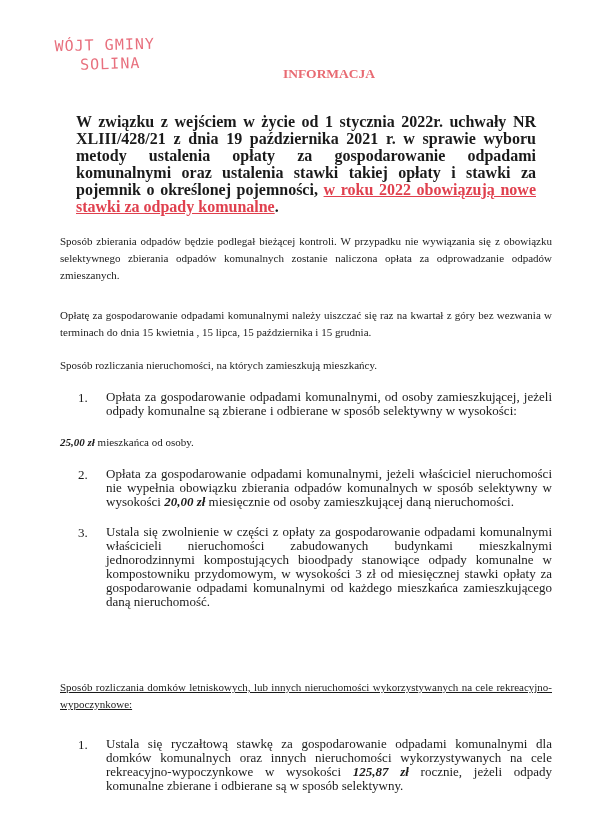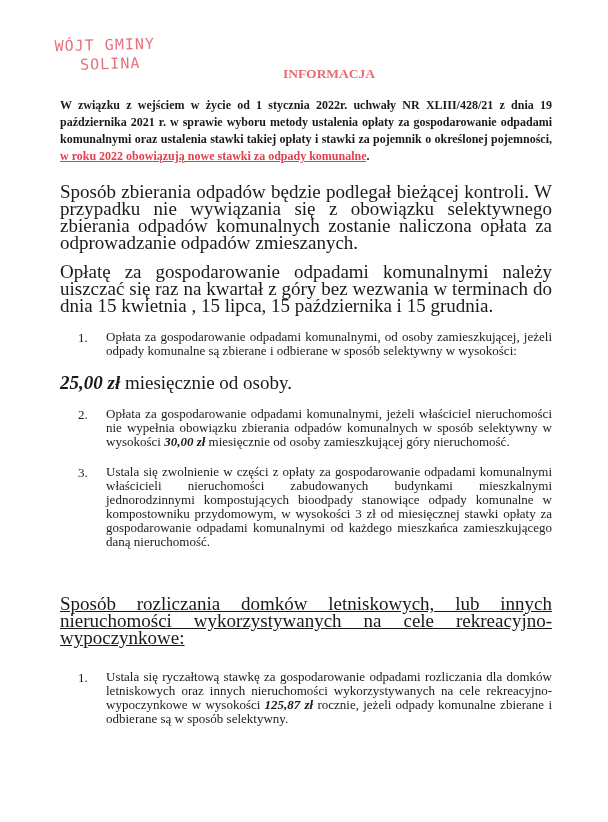--- a/index.html
+++ b/index.html
@@ -14,34 +14,34 @@
       color: #e8707e; text-align: center; letter-spacing: 1px;
       font-size: 15px; line-height: 19px; transform: rotate(-1.5deg);
     }
     .stamp .l2 { display: block; padding-left: 10px; }
     .title {
       position: absolute; left: 0; width: 608px; top: 66px; text-align: center;
       font-weight: bold; font-size: 13.5px; color: #e86a72; padding-left: 50px; box-sizing: border-box;
     }
     .page { position: absolute; left: 60px; top: 97px; width: 492px; }
     .intro {
-      font-weight: bold; text-align: justify; line-height: 17px; font-size: 12px;
-      margin: 0;
+      font-weight: bold; text-align: justify; line-height: 17px; font-size: 16px;
+      margin: 16px;
     }
     .intro .red { color: #e0404e; text-decoration: underline; }
-    p { margin: 0; text-align: justify; line-height: 17px; font-size: 19px; }
+    p { margin: 0; text-align: justify; line-height: 17px; font-size: 11px; }
     .p1 { margin-top: 18px; }
-    .p2 { margin-top: 12px; }
+    .p2 { margin-top: 23px; }
     .p3 { margin-top: 16px; }
     .ul-head { text-decoration: underline; margin-top: 18px; }
     .item { display: flex; margin-top: 16px; }
     .item .num { width: 24px; flex: 0 0 24px; text-align: left; padding-left: 18px; box-sizing: content-box; }
     .item .txt { flex: 1; text-align: justify; line-height: 14px; padding-left: 4px; }
     .amount-line { margin-top: 16px; }
-    .s2 { margin-top: 46px; }
+    .s2 { margin-top: 70px; }
     .gap-big { margin-top: 24px; }
     b { font-weight: bold; font-style: italic; }
   </style>
 </head>
 <body>
 
 <div class="stamp">
   <span>WÓJT GMINY</span>
   <span class="l2">SOLINA</span>
 </div>
@@ -49,39 +49,40 @@
 <div class="title">INFORMACJA</div>
 
 <div class="page">
 
   <p class="intro"><span>W związku z wejściem w życie od 1 stycznia 2022r. uchwały NR XLIII/428/21 z dnia 19 października 2021 r. w sprawie wyboru metody ustalenia opłaty za gospodarowanie odpadami komunalnymi oraz ustalenia stawki takiej opłaty i stawki za pojemnik o określonej pojemności, </span><span class="red">w roku 2022 obowiązują nowe stawki za odpady komunalne</span><span>.</span></p>
 
   <p class="p1">Sposób zbierania odpadów będzie podlegał bieżącej kontroli. W przypadku nie wywiązania się z obowiązku selektywnego zbierania odpadów komunalnych zostanie naliczona opłata za odprowadzanie odpadów zmieszanych.</p>
 
   <p class="p2">Opłatę za gospodarowanie odpadami komunalnymi należy uiszczać się  raz na kwartał  z góry bez wezwania w terminach do dnia 15 kwietnia , 15 lipca, 15 października i 15 grudnia.</p>
 
+  <p class="p3">Sposób rozliczania nieruchomości, na których zamieszkują mieszkańcy.</p>
 
 
   <div class="item">
     <span class="num">1.</span>
     <span class="txt">Opłata za gospodarowanie odpadami komunalnymi, od osoby zamieszkującej, jeżeli odpady komunalne są zbierane i odbierane w sposób selektywny w wysokości:</span>
   </div>
 
-  <p class="amount-line"><b>25,00 zł</b><span> miesięcznie od osoby.</span></p>
+  <p class="amount-line"><b>25,00 zł</b><span> mieszkańca od osoby.</span></p>
 
   <div class="item">
     <span class="num">2.</span>
-    <span class="txt"><span>Opłata za gospodarowanie odpadami komunalnymi, jeżeli właściciel nieruchomości nie wypełnia obowiązku zbierania odpadów komunalnych  w sposób selektywny w wysokości </span><b>30,00 zł</b><span> miesięcznie od osoby zamieszkującej góry nieruchomość.</span></span>
+    <span class="txt"><span>Opłata za gospodarowanie odpadami komunalnymi, jeżeli właściciel nieruchomości nie wypełnia obowiązku zbierania odpadów komunalnych  w sposób selektywny w wysokości </span><b>20,00 zł</b><span> miesięcznie od osoby zamieszkującej daną nieruchomości.</span></span>
   </div>
 
   <div class="item">
     <span class="num">3.</span>
     <span class="txt">Ustala się zwolnienie w części z opłaty za gospodarowanie odpadami komunalnymi właścicieli nieruchomości zabudowanych budynkami mieszkalnymi jednorodzinnymi kompostujących bioodpady stanowiące odpady komunalne w kompostowniku przydomowym, w wysokości 3 zł od miesięcznej stawki opłaty za gospodarowanie odpadami komunalnymi od każdego mieszkańca zamieszkującego daną nieruchomość.</span>
   </div>
 
   <p class="ul-head s2">Sposób rozliczania  domków letniskowych, lub innych nieruchomości wykorzystywanych na cele rekreacyjno-wypoczynkowe:</p>
 
   <div class="item gap-big">
     <span class="num">1.</span>
-    <span class="txt"><span>Ustala się ryczałtową stawkę za gospodarowanie odpadami rozliczania dla domków letniskowych oraz innych nieruchomości wykorzystywanych na cele rekreacyjno-wypoczynkowe w wysokości  </span><b>125,87 zł</b><span> rocznie, jeżeli odpady komunalne zbierane i odbierane są w sposób selektywny.</span></span>
+    <span class="txt"><span>Ustala się ryczałtową stawkę za gospodarowanie odpadami komunalnymi dla domków komunalnych oraz innych nieruchomości wykorzystywanych na cele rekreacyjno-wypoczynkowe w wysokości  </span><b>125,87 zł</b><span> rocznie, jeżeli odpady komunalne zbierane i odbierane są w sposób selektywny.</span></span>
   </div>
 
 </div>
 
 </body></html>

